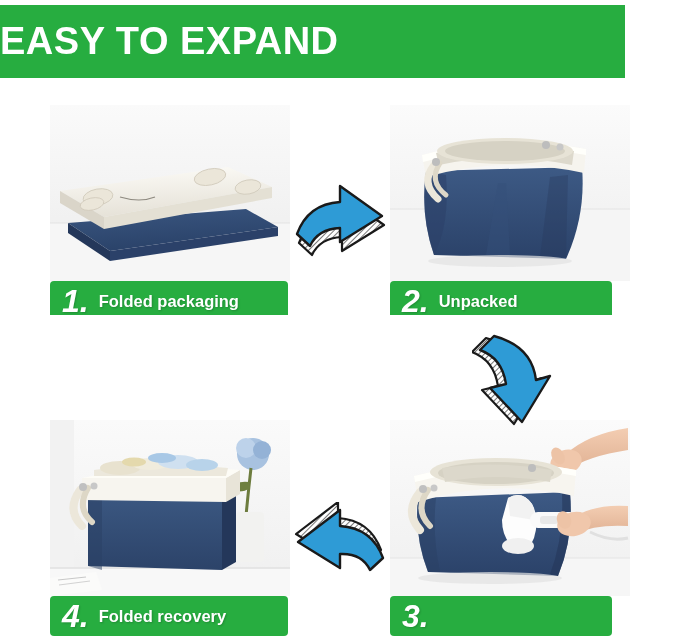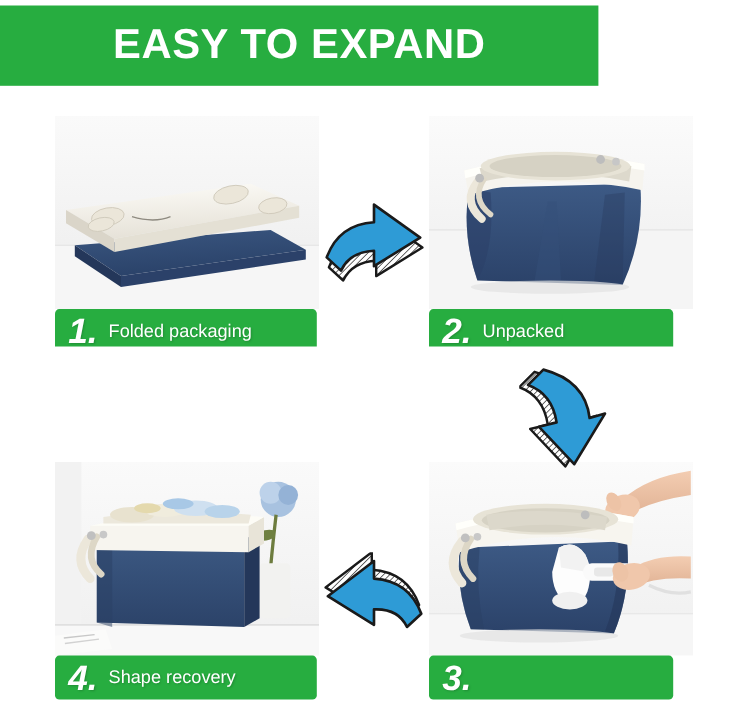--- a/index.html
+++ b/index.html
@@ -13,26 +13,25 @@
     position: relative;
     overflow: hidden;
     font-family: "Liberation Sans", sans-serif;
   }
 
   
   #header-banner {
     position: absolute;
     left: 0;
     top: 5px;
-    width: 544px;
+    width: 625px;
     height: 73px;
     background: #27ad40;
     display: flex;
     align-items: center;
-    justify-content: center;
     box-sizing: border-box;
   }
   #header-title {
     color: #ffffff;
     font-size: 38px;
     font-weight: bold;
     letter-spacing: 0.5px;
     white-space: nowrap;
     font-family: "Liberation Sans", sans-serif;
   }
@@ -81,21 +80,21 @@
     font-weight: bold;
     font-style: italic;
     line-height: 1;
     margin-right: 10px;
     text-shadow: 1px 1px 2px rgba(0,0,0,0.18);
     font-family: "Liberation Sans", sans-serif;
   }
   .step-label {
     color: #ffffff;
     font-size: 16.5px;
-    font-weight: normal;
+    font-weight: bold;
     text-shadow: 1px 1px 2px rgba(0,0,0,0.20);
     white-space: nowrap;
     font-family: "Liberation Sans", sans-serif;
   }
 
   
   .arrow {
     position: absolute;
   }
   #arrow-1 { left: 292px; top: 176px;  width: 96px; height: 88px; }
@@ -254,21 +253,21 @@
 
       <g>
         <path d="M0 158 L46 152 L52 170 L0 176 Z" fill="#fbfbfa"></path>
         <line x1="8" y1="160" x2="36" y2="157" stroke="#c8c8c8" stroke-width="1.2"></line>
         <line x1="9" y1="165" x2="40" y2="161" stroke="#d2d2d2" stroke-width="1.2"></line>
       </g>
     </svg>
   </div>
   <div class="caption-bar">
     <span class="step-num">4.</span>
-    <span class="step-label">Shape recovery</span>
+    <span class="step-label">Folded recovery</span>
   </div>
 </div>
 
 <div class="step-panel bottom" id="step-3">
   <div class="photo">
     <svg viewBox="0 0 240 176" width="240" height="176">
       <defs>
         <linearGradient id="g3wall" x1="0" y1="0" x2="0" y2="1">
           <stop offset="0%" stop-color="#fbfbfb"></stop>
             <stop offset="100%" stop-color="#efefef"></stop>

